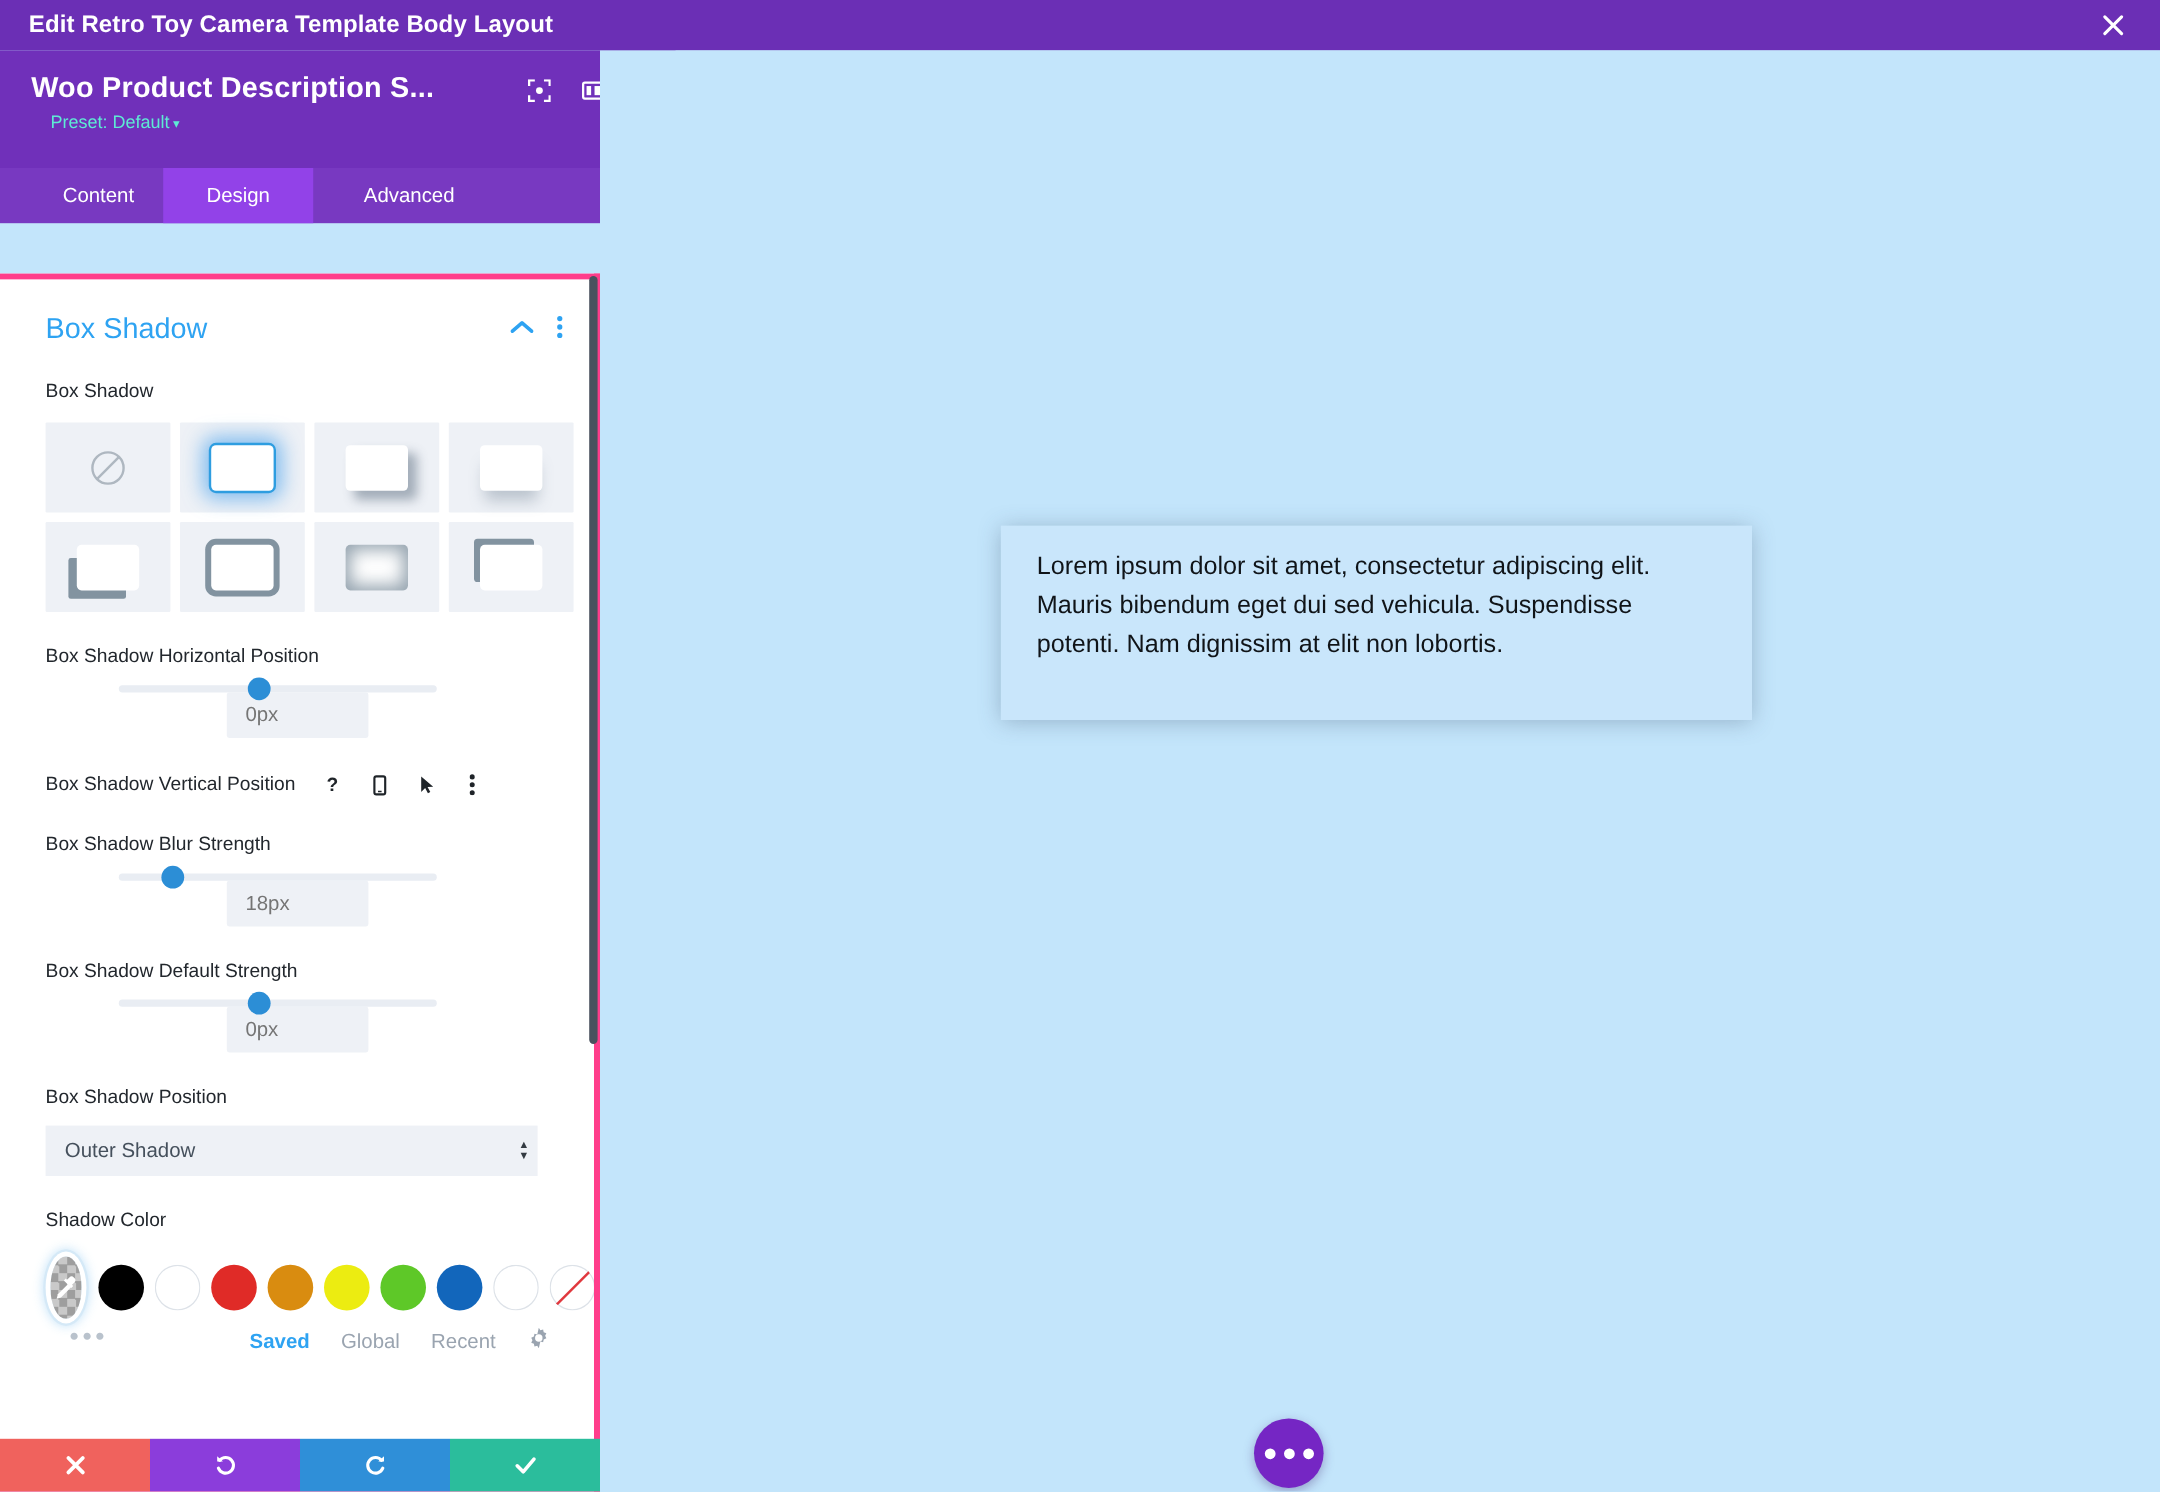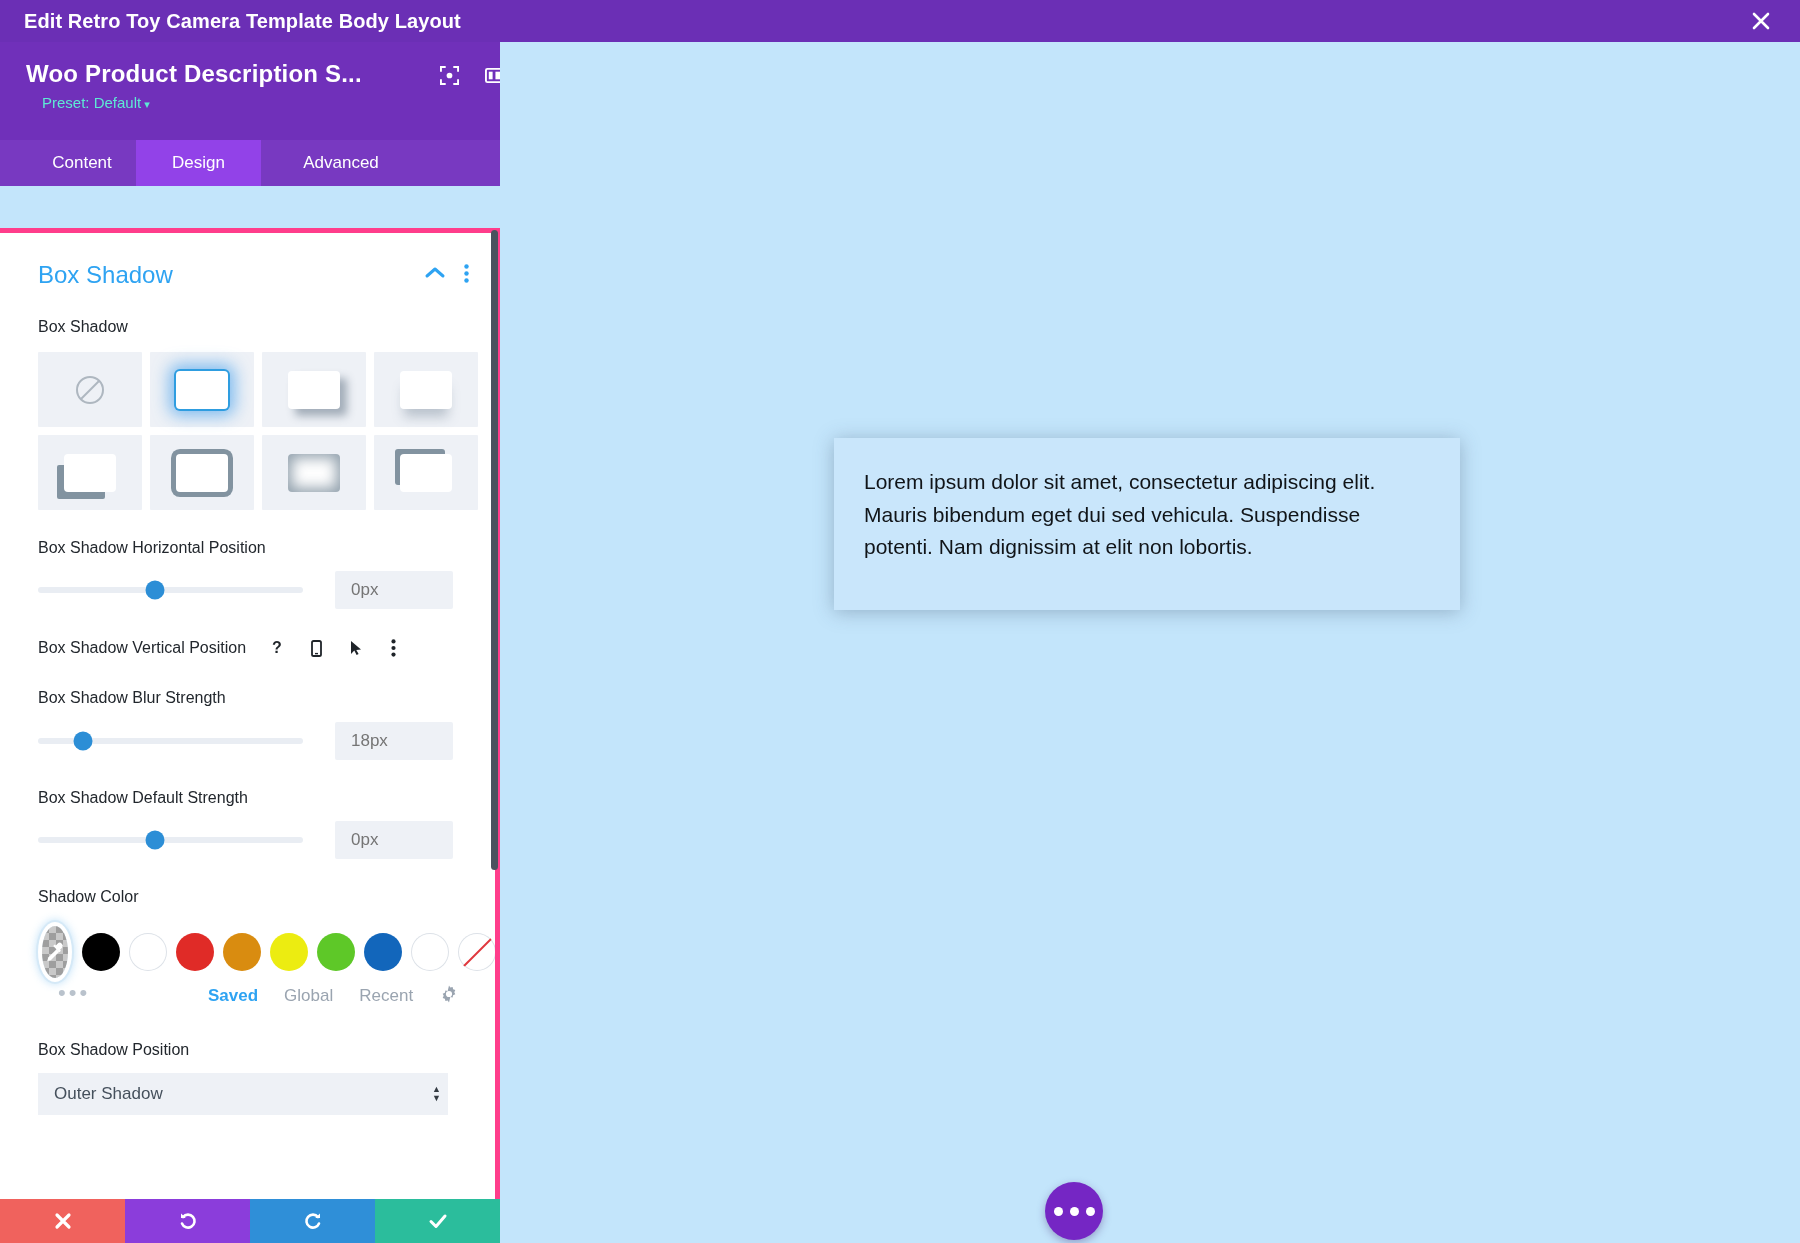--- a/index.html
+++ b/index.html
@@ -108,21 +108,21 @@
   .p-none { width: 30px; height: 30px; }
   .p-sel  { box-shadow: 0 0 0 2px #2e9de0, 0 0 16px 7px rgba(70,160,235,.65); }
   .p-drop { box-shadow: 7px 7px 9px rgba(70,90,110,.45); }
   .p-soft { box-shadow: 0 12px 12px -4px rgba(90,110,130,.35); }
   .p-bl   { box-shadow: -9px 9px 0 -2px rgba(110,130,145,.85); }
   .p-out  { box-shadow: 0 0 0 5px rgba(110,130,145,.85); }
   .p-in   { box-shadow: inset 0 0 14px 4px rgba(110,130,145,.75); }
   .p-cor  { box-shadow: -6px -6px 0 -1px rgba(110,130,145,.85); }
 
   
-  .slider-row { display: flex; align-items: center; margin-top: 12px; }
+  .slider-row { display: flex; align-items: center; margin-top: 12px; flex-direction: column; }
   .slider {
     position: relative; width: 265px; height: 6px; background: #e9edf3;
     border-radius: 3px; cursor: pointer; margin-right: 32px;
   }
   .slider .knob {
     position: absolute; top: 50%; transform: translate(-50%,-50%);
     width: 19px; height: 19px; border-radius: 50%; background: #2c8ed6;
   }
   .num-input {
     width: 118px; height: 38px; background: #eef1f6; border: 0;
@@ -186,21 +186,21 @@
   .act.redo   { background: #2f8fd8; }
   .act.save   { background: #2bbd9c; }
 
   
   .canvas {
     position: absolute; left: 500px; top: 42px;
     width: 1300px; height: 1201px; background: #c3e5fb;
   }
   .card {
     position: absolute; left: 334px; top: 396px; width: 626px;
-    background: #c9e6fb; padding: 28px 30px 46px 30px;
+    background: #c9e6fb; padding: 18px 30px 46px 30px;
     box-shadow: 0 2px 18px rgba(60,80,110,.35);
   }
   .card p {
     font-size: 21px; line-height: 1.55; color: #101418;
   }
   .fab {
     position: absolute; left: 545px; top: 1140px;
     width: 58px; height: 58px; border-radius: 50%; background: #7526c4;
     display: flex; align-items: center; justify-content: center;
     gap: 7px; cursor: pointer; box-shadow: 0 3px 9px rgba(60,30,110,.35);
@@ -365,20 +365,30 @@
           <div class="field-label">Box Shadow Default Strength</div>
           <div class="slider-row">
             <div class="slider">
               <div class="knob" style="left:44%"></div>
             </div>
             <input class="num-input" type="text" placeholder="0px" style="">
           </div>
         </div>
 
         <div class="field">
+          <div class="field-label">Box Shadow Position</div>
+          <div class="select-wrap">
+            <div class="select-box">
+              <span>Outer Shadow</span>
+            </div>
+            <span class="select-arrows">▲<br>▼</span>
+          </div>
+        </div>
+
+        <div class="field">
           <div class="field-label">Shadow Color</div>
           <div class="swatch-row">
             <div class="sw-picker">
               <svg width="26" height="26" viewBox="0 0 26 26">
                 <path d="M19.5 4.5a2.6 2.6 0 0 0-3.7 0l-2 2-1-1-1.6 1.6 6.2 6.2 1.6-1.6-1-1 2-2a2.6 2.6 0 0 0 0-3.7z" fill="#ffffff"></path>
                 <path d="M14.6 10.2 L6.2 18.6 L5.2 22.2 L8.8 21.2 L17.2 12.8 Z" fill="#ffffff"></path>
               </svg>
             </div>
             <div class="sw" style="background:#000000"></div>
             <div class="sw sw-ring" style="background:#ffffff"></div>
@@ -397,30 +407,20 @@
             <span class="pal-tab">Recent</span>
             <span>
               <svg width="20" height="20" viewBox="0 0 20 20">
                 <path d="M10 1.5l1.3 2 2.3-.6.5 2.3 2.2.9-1 2.1 1 2.1-2.2.9-.5 2.3-2.3-.6L10 18.5l-1.3-2-2.3.6-.5-2.3-2.2-.9 1-2.1-1-2.1 2.2-.9.5-2.3 2.3.6z" fill="#9aa4b0"></path>
                 <circle cx="10" cy="10" r="3.1" fill="#ffffff"></circle>
               </svg>
             </span>
           </div>
         </div>
 
-        <div class="field">
-          <div class="field-label">Box Shadow Position</div>
-          <div class="select-wrap">
-            <div class="select-box">
-              <span>Outer Shadow</span>
-            </div>
-            <span class="select-arrows">▲<br>▼</span>
-          </div>
-        </div>
-
       </div>
     </div>
 
     <div class="scrolltrack"></div>
 
     <div class="actionbar">
       <div class="act cancel">
         <svg width="20" height="20" viewBox="0 0 20 20">
           <path d="M4 4 L16 16 M16 4 L4 16" stroke="#fff" stroke-width="3.2" stroke-linecap="round"></path>
         </svg>

